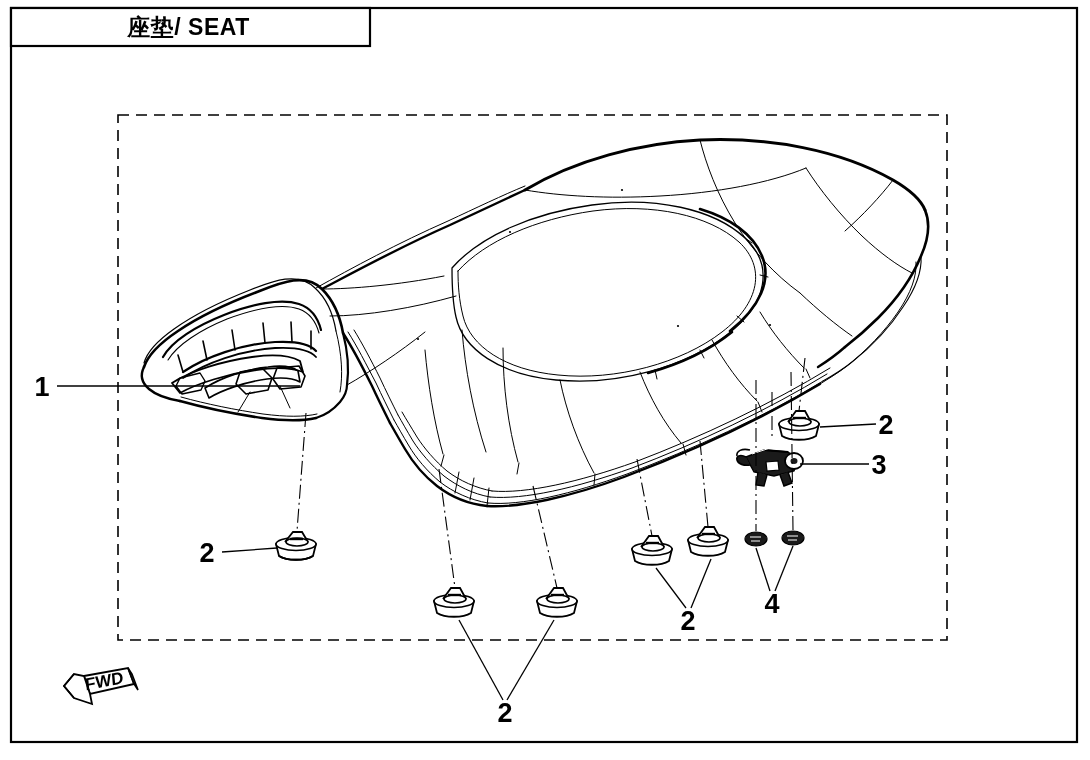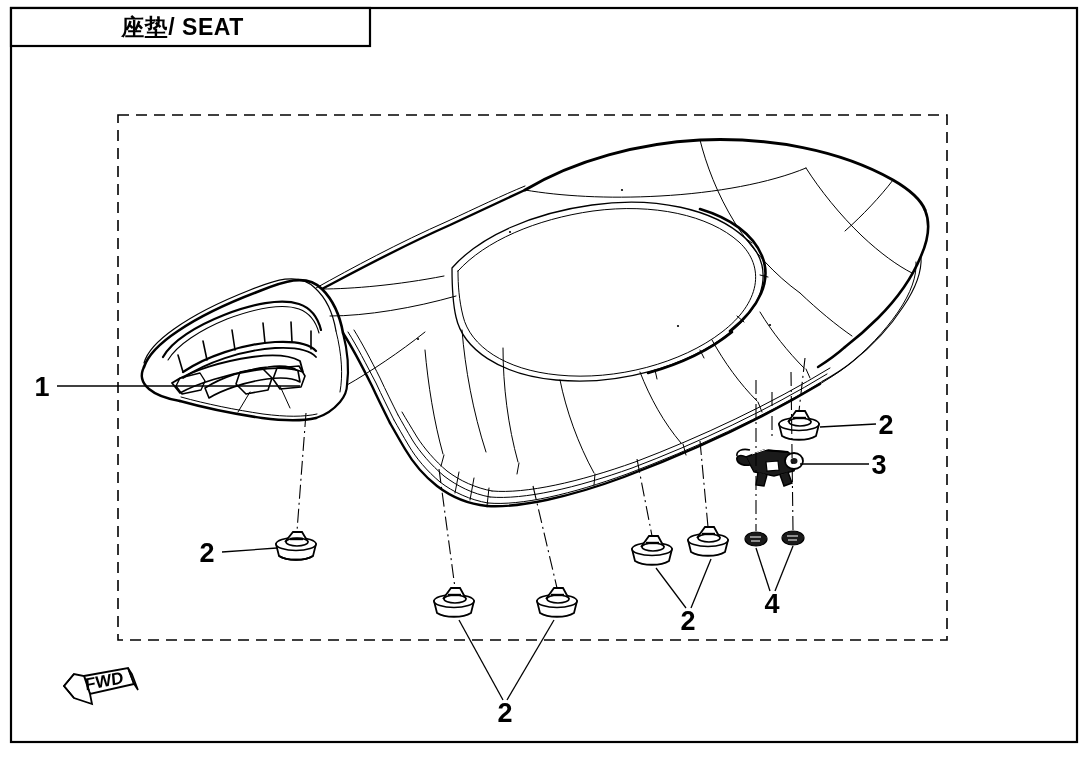--- a/index.html
+++ b/index.html
@@ -335,19 +335,19 @@
       <path d="M 66,0 L 70,6 L 76,22 L 72,16 Z" fill="#ffffff" stroke="#000" stroke-width="1.6"></path>
 
       <path d="M 22,8 L 28,26 L 30,36 L 12,30 L 2,18 L 12,6 Z" fill="#ffffff" stroke="#000" stroke-width="1.8"></path>
       <path d="M 12,6 L 2,18 L 12,30" fill="none" stroke="#000" stroke-width="1.6"></path>
 
       <text class="lbl" x="26" y="22" font-size="17" transform="rotate(-11 26 22) skewX(-6)">FWD</text>
     </g>
 
   </svg>
 
-  <div style="position:absolute;left:3px;top:8px;width:359px;height:38px;
+  <div style="position:absolute;left:9px;top:8px;width:359px;height:38px;
               display:flex;align-items:center;justify-content:center;
               font-size:23px;font-weight:700;letter-spacing:0.5px;">
     <span>座垫/ SEAT</span>
   </div>
 
 </div>
 
 </body></html>

